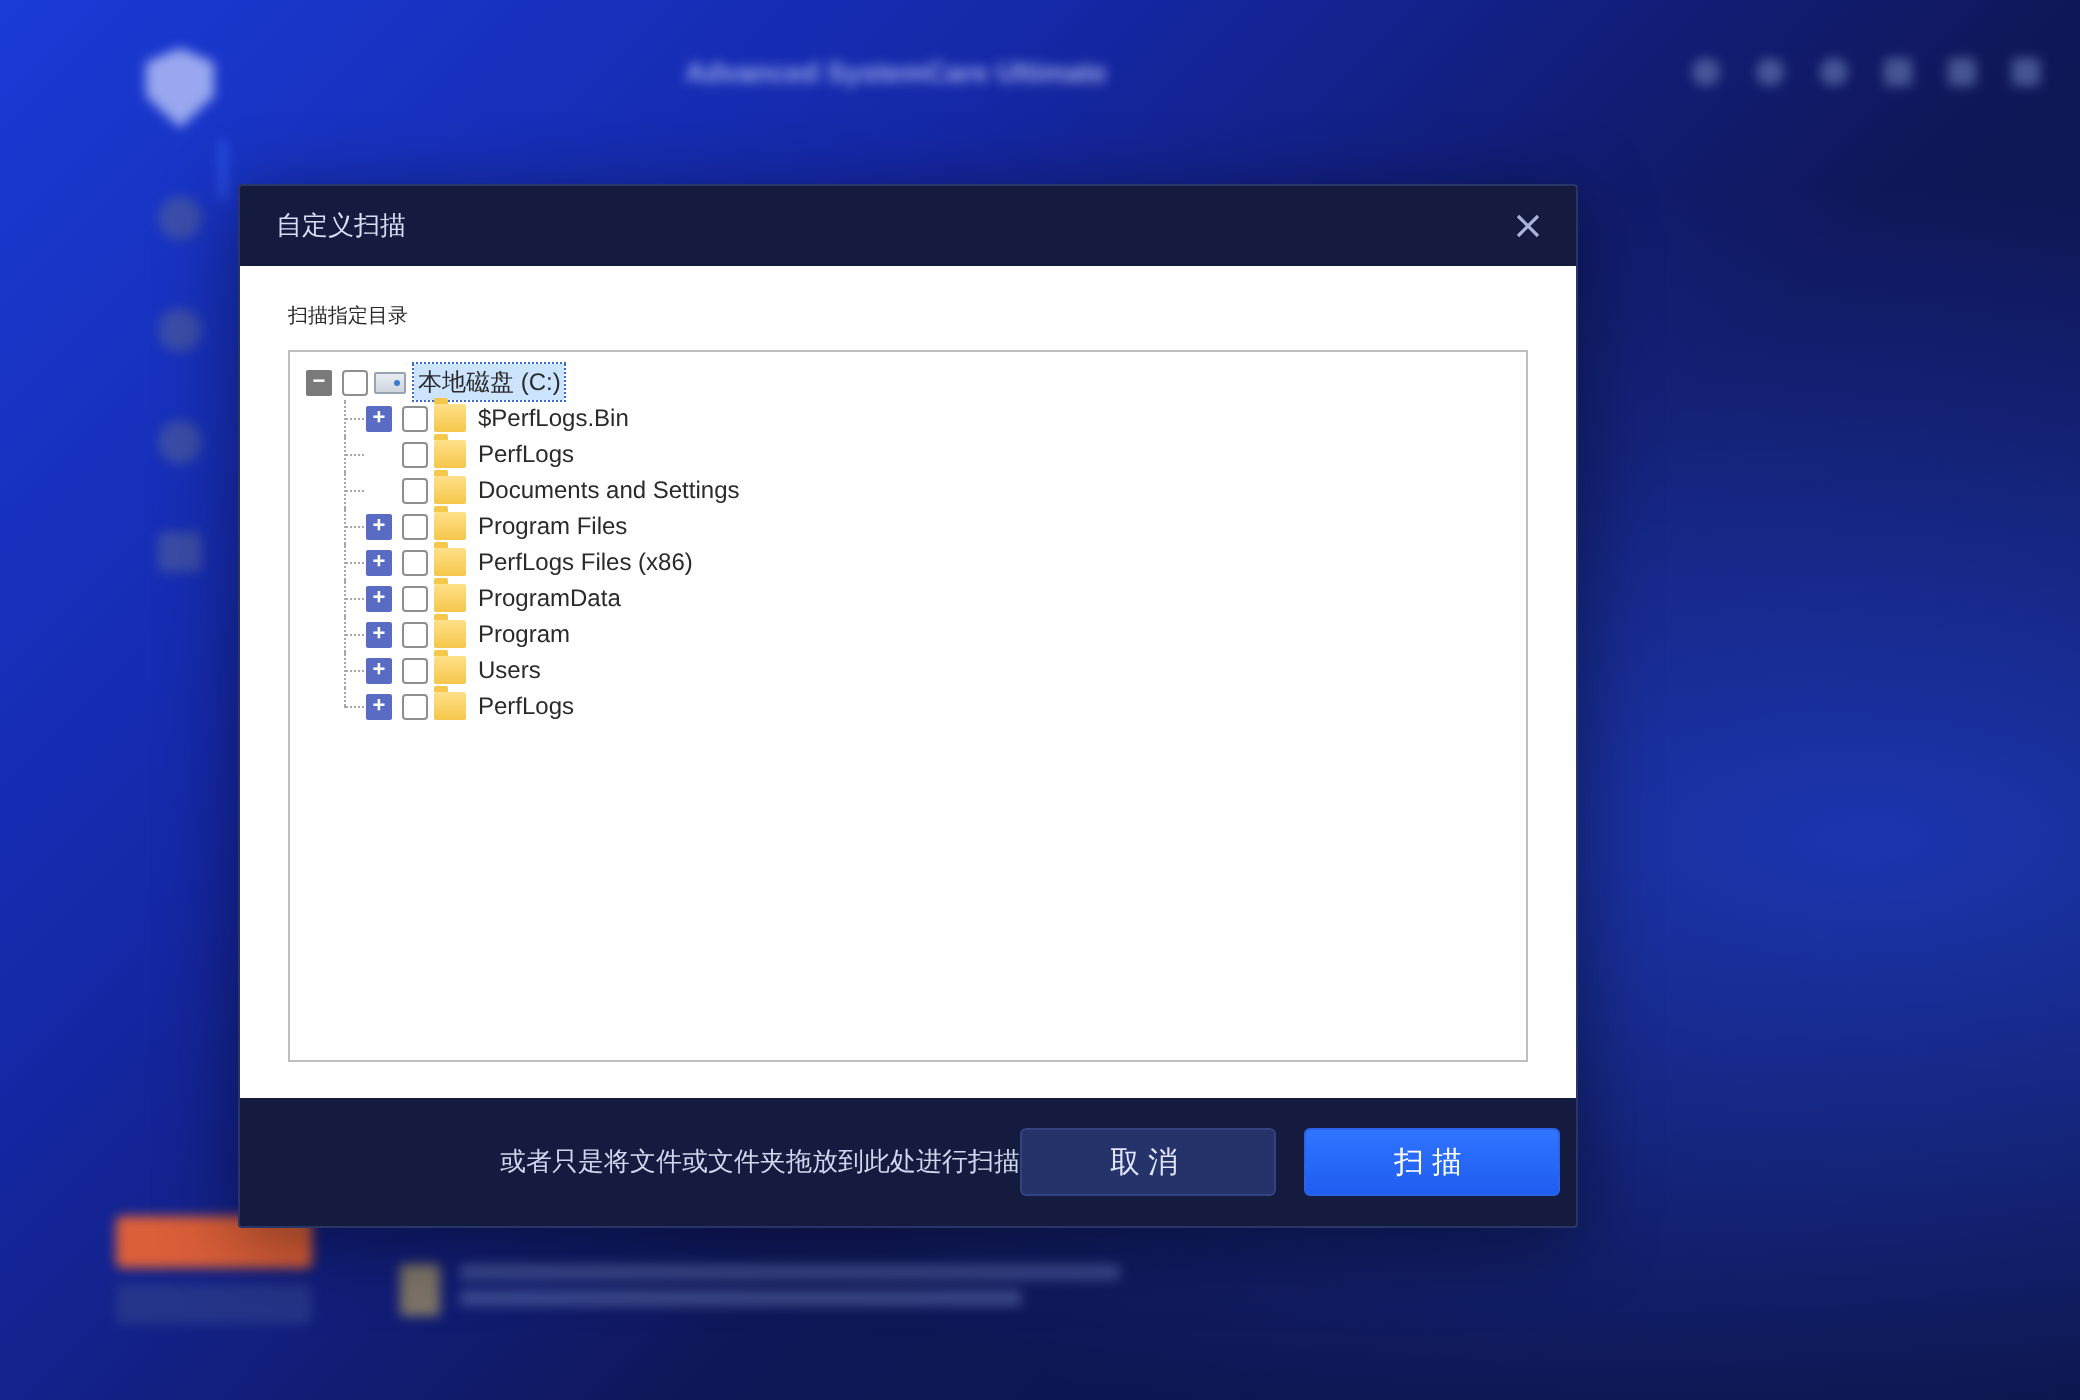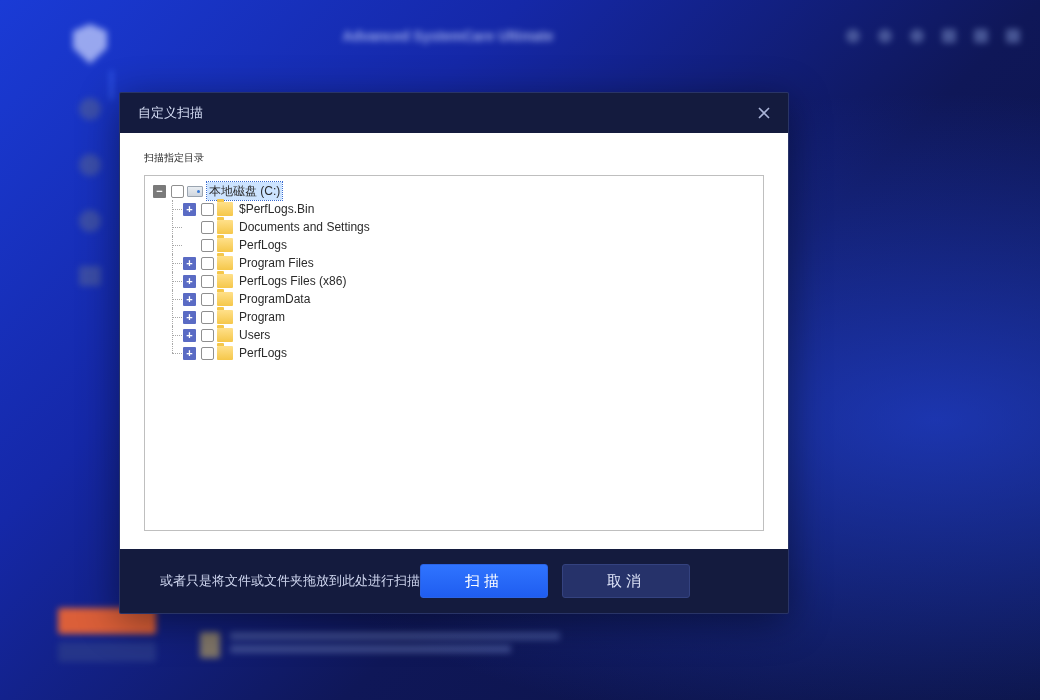--- a/index.html
+++ b/index.html
@@ -149,22 +149,22 @@
   background: #3b7bd6; border-radius: 50%;
 }
 
 .node-label { padding: 0 2px; }
 .node-label.selected {
   background: #cde4ff; outline: 1px dotted #3a6bd0;
 }
 
 
 .modal-footer {
-  height: 64px; display: flex; align-items: center; justify-content: flex-start;
-  padding: 0 40px; color: #cfd6ef; font-size: 13px;
+  height: 64px; display: flex; align-items: center; justify-content: flex-end;
+  padding: 0 8px; color: #cfd6ef; font-size: 13px;
 }
 .footer-buttons { display: flex; gap: 14px; }
 .btn {
   min-width: 128px; height: 34px; border-radius: 3px; font-size: 15px;
   display: inline-flex; align-items: center; justify-content: center; cursor: pointer;
   letter-spacing: 4px;
 }
 .btn.secondary {
   background: #26326a; color: #dfe5fa; border: 1px solid #34427f;
 }
@@ -239,31 +239,31 @@
                   <span class="node-label">$PerfLogs.Bin</span>
                 </div>
               </li>
               <li class="node">
                 <div class="row">
                   <span class="conn " style="width: 6px;"></span>
                   <span class="conn tee"></span>
                   <span class="expander none"></span>
                   <span class="chk"></span>
                   <span class="ficon folder"></span>
+                  <span class="node-label">PerfLogs</span>
+                </div>
+              </li>
+              <li class="node">
+                <div class="row">
+                  <span class="conn " style="width: 6px;"></span>
+                  <span class="conn tee"></span>
+                  <span class="expander none"></span>
+                  <span class="chk"></span>
+                  <span class="ficon folder"></span>
                   <span class="node-label">Documents and Settings</span>
-                </div>
-              </li>
-              <li class="node">
-                <div class="row">
-                  <span class="conn " style="width: 6px;"></span>
-                  <span class="conn tee"></span>
-                  <span class="expander none"></span>
-                  <span class="chk"></span>
-                  <span class="ficon folder"></span>
-                  <span class="node-label">PerfLogs</span>
                 </div>
               </li>
               <li class="node">
                 <div class="row">
                   <span class="conn " style="width: 6px;"></span>
                   <span class="conn tee"></span>
                   <span class="expander plus">+</span>
                   <span class="chk"></span>
                   <span class="ficon folder"></span>
                   <span class="node-label">Program Files</span>
@@ -321,21 +321,21 @@
               </li>
             </ul>
           </li>
         </ul>
     </div>
   </div>
 
   <div class="modal-footer">
     <span>或者只是将文件或文件夹拖放到此处进行扫描</span>
     <div class="footer-buttons">
+      <div class="btn secondary">
+          <span>取消</span>
+        </div>
       <div class="btn primary">
           <span>扫描</span>
         </div>
-      <div class="btn secondary">
-          <span>取消</span>
-        </div>
     </div>
   </div>
 </div>
 
 </body></html>

